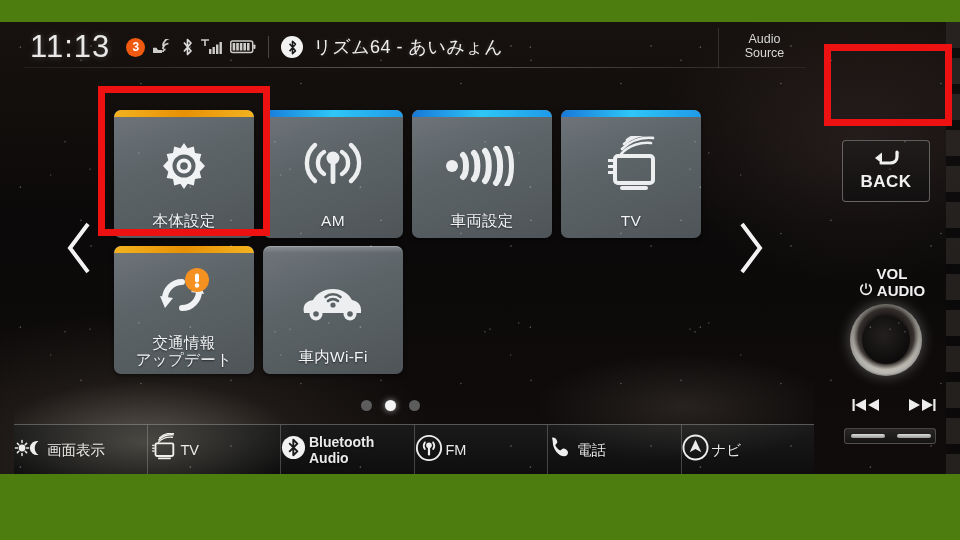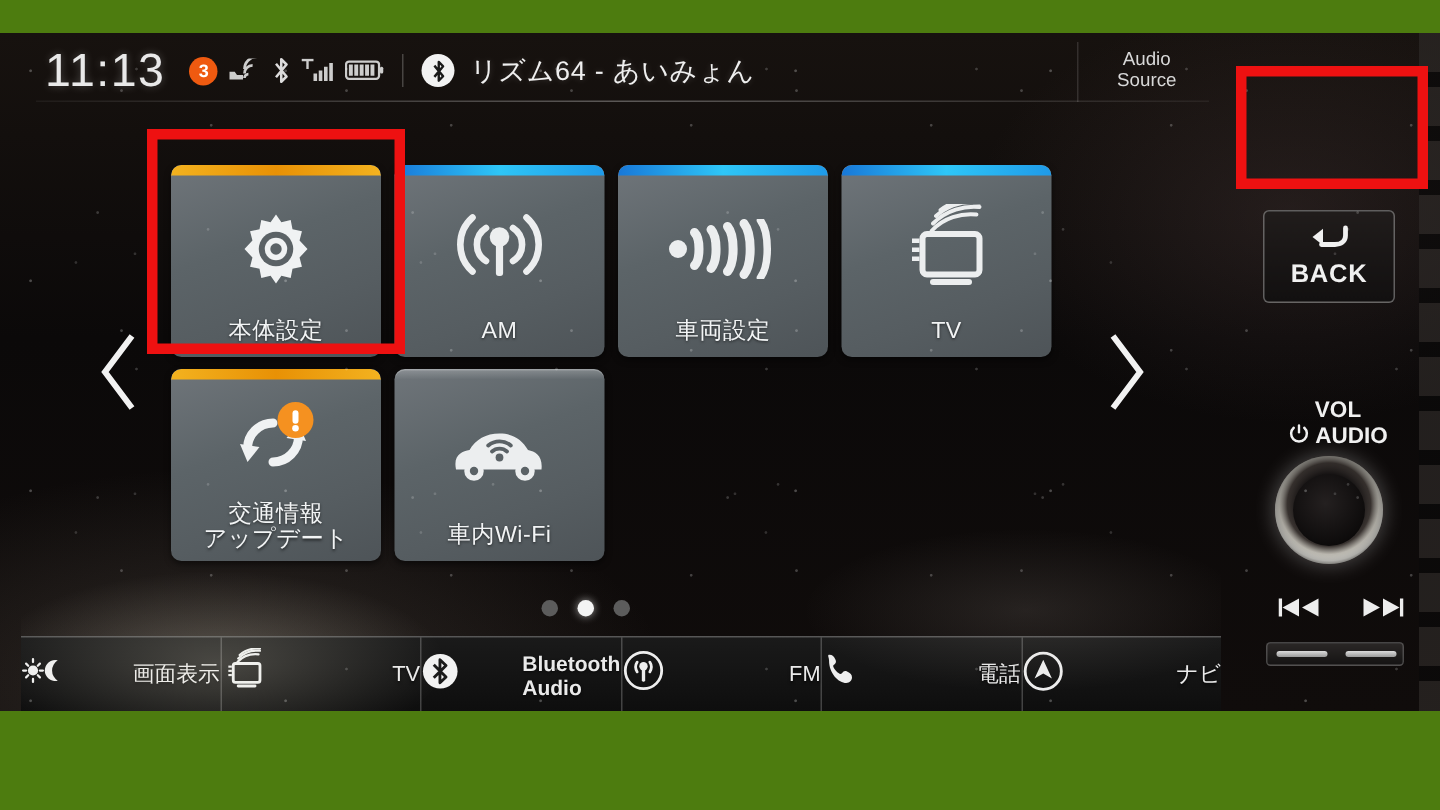--- a/index.html
+++ b/index.html
@@ -122,21 +122,21 @@
   .dot.on { background: #f4f4f4; box-shadow: 0 0 6px rgba(255,255,255,.6); }
 
   
   .bottombar {
     position: absolute; left: 0; top: 402px; width: 800px; height: 50px;
     display: flex; align-items: stretch;
     border-top: 1px solid rgba(255,255,255,.30);
     background: linear-gradient(180deg, #1a1a1a 0%, #0e0e0e 100%);
   }
   .bb {
-    flex: 1; display: flex; align-items: center; justify-content: space-between; gap: 23px;
+    flex: 1; display: flex; align-items: center; justify-content: flex-start; gap: 3px;
     border-right: 1px solid rgba(255,255,255,.22); cursor: pointer; position: relative;
   }
   .bb:last-child { border-right: none; }
   .bb .bb-lbl {
     color: #eaeaea; font-size: 14.5px; line-height: 16px; text-align: left;
     text-shadow: 0 1px 2px rgba(0,0,0,.7);
   }
   .bb .bb-lbl.bold { font-weight: bold; font-size: 14px; }
 
   

